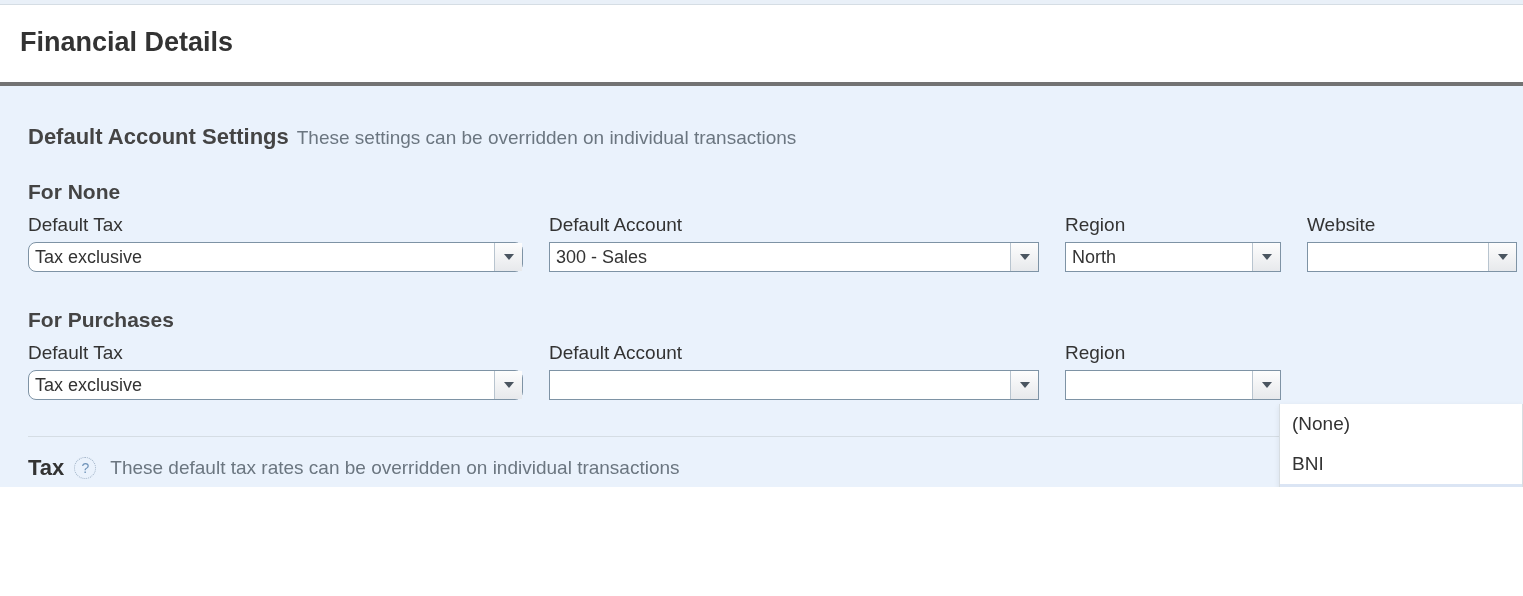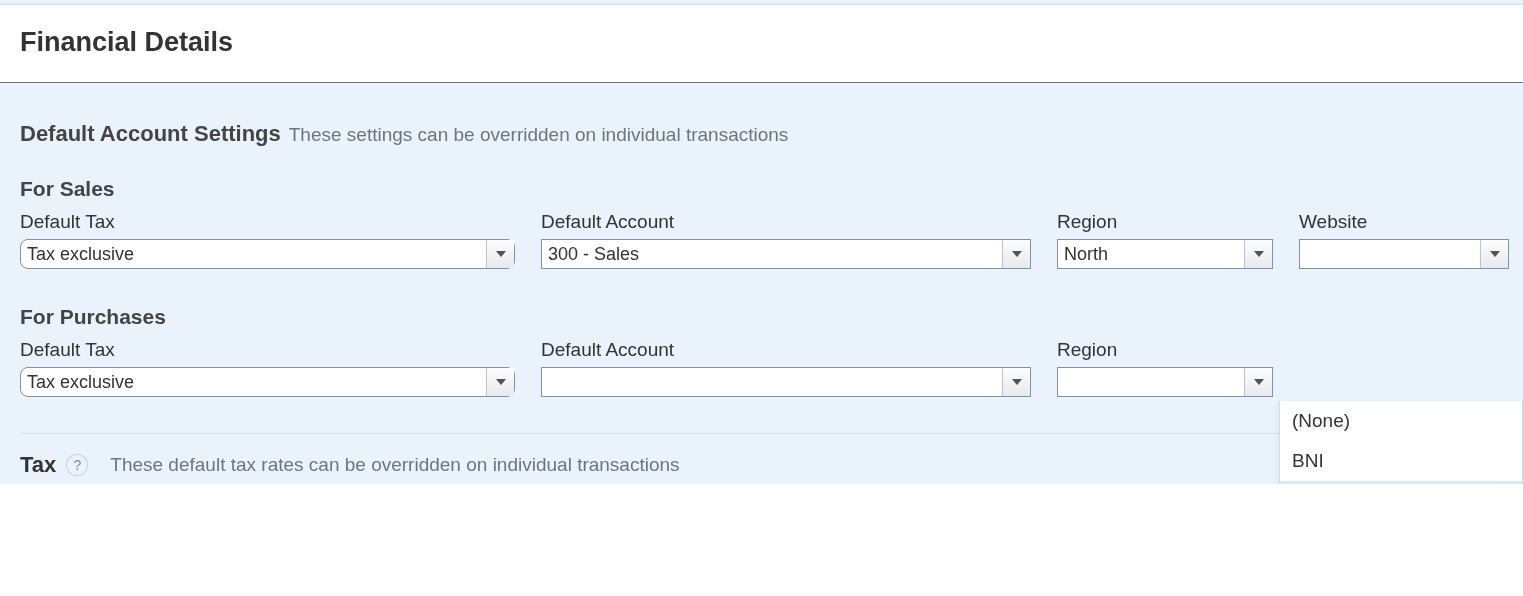--- a/index.html
+++ b/index.html
@@ -10,31 +10,31 @@
     background: #fff;
     width: 1523px;
   }
   .top-border {
     height: 5px;
     background: #e9f0f8;
     border-bottom: 1px solid #d5dde4;
   }
   .page-header {
     padding: 22px 20px 24px 20px;
-    border-bottom: 1px solid #737373;
+    border-bottom: 4px solid #737373;
     background: #fff;
   }
   .page-title {
     font-size: 27px;
     font-weight: bold;
     color: #333;
   }
   .panel {
     background: #eaf2fc;
-    padding: 38px 20px 0 20px;
+    padding: 38px 20px 0 28px;
     position: relative;
   }
   .section-heading {
     font-size: 22px;
     font-weight: bold;
     color: #444;
     display: inline;
   }
   .section-subtext {
     font-size: 19px;
@@ -175,21 +175,21 @@
   <h1 class="page-title">Financial Details</h1>
 </div>
 
 <div class="panel">
 
   <div class="section-row">
     <span class="section-heading">Default Account Settings</span>
     <span class="section-subtext">These settings can be overridden on individual transactions</span>
   </div>
 
-  <div class="subsection-title">For Sales</div>
+  <div class="subsection-title">For None</div>
   <div class="form-row">
 
     <div class="field">
       <span class="field-label">Default Tax</span>
       <div class="combo w-tax">
         <div class="combo-input">Tax exclusive</div>
         <div class="combo-btn">
             <span class="caret"></span>
           </div>
       </div>
@@ -260,21 +260,21 @@
       </div>
     </div>
 
   </div>
 
   <hr class="hr">
 
   <div class="tax-row">
     <span class="tax-title">Tax</span>
     <span class="help-icon">?</span>
-    <span class="section-subtext" style="margin-left:12px;">These default tax rates can be overridden on individual transactions</span>
+    <span class="section-subtext" style="margin-left:4px;">These default tax rates can be overridden on individual transactions</span>
   </div>
 
   <div class="dropdown-popup" id="referral-popup">
       <div class="dropdown-item">(None)</div>
       <div class="dropdown-item">BNI</div>
       <div class="dropdown-item highlight">NRG</div>
       <div class="dropdown-item">Website Lead</div>
     </div>
 
   <div class="circle-annot"></div>

